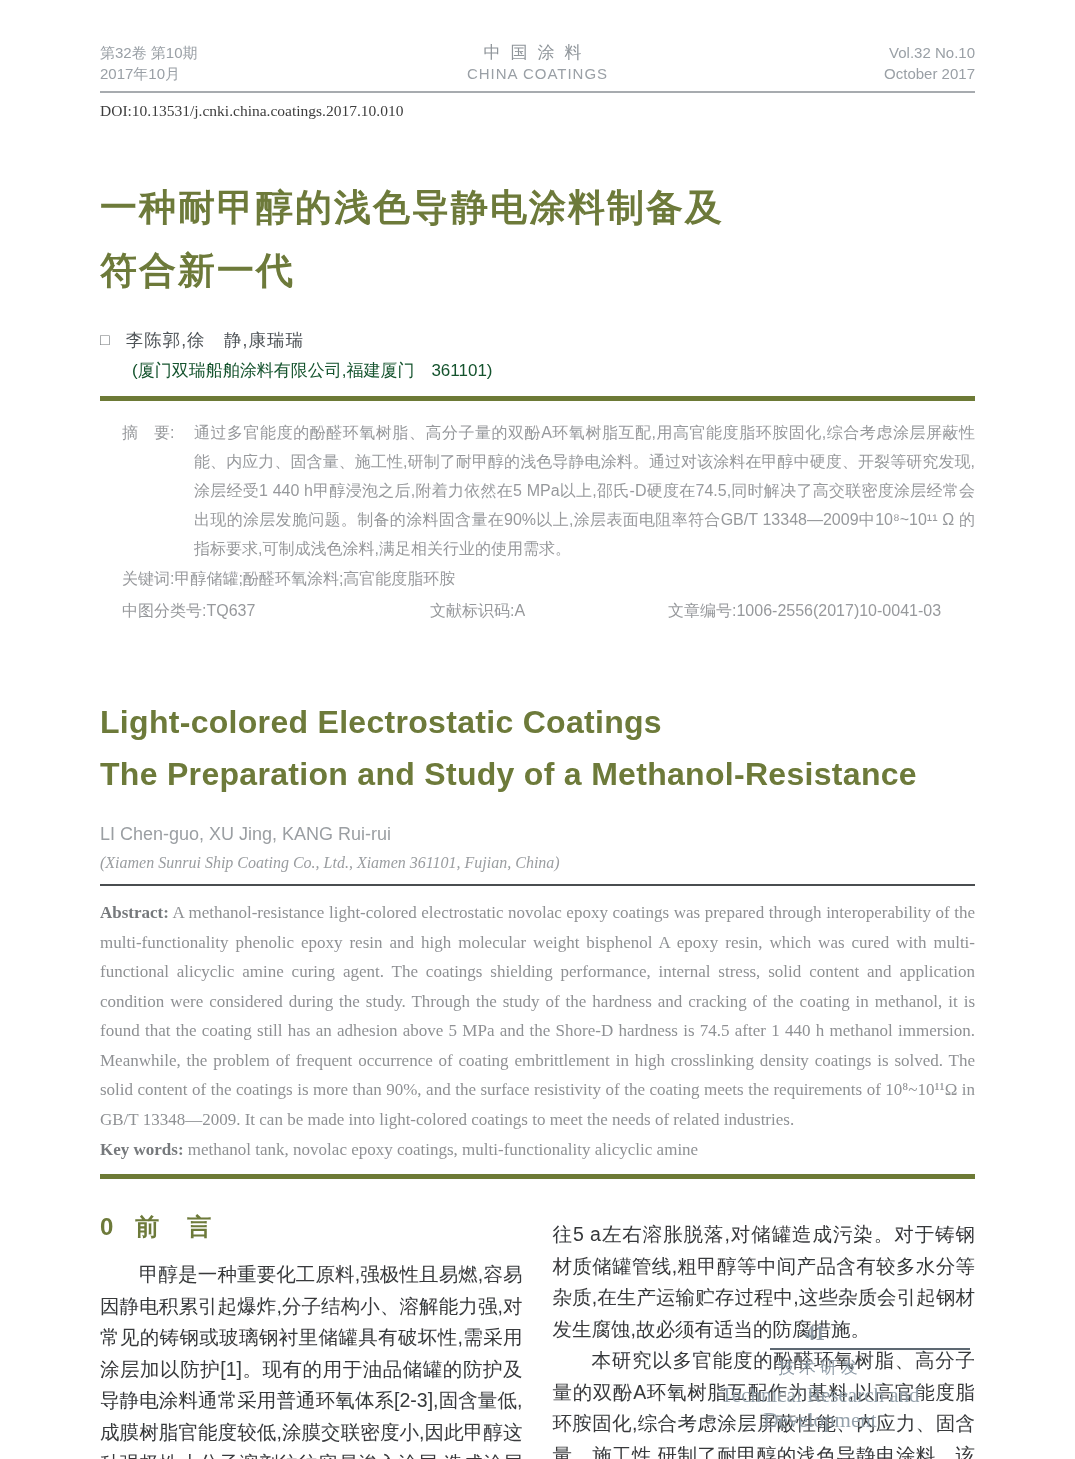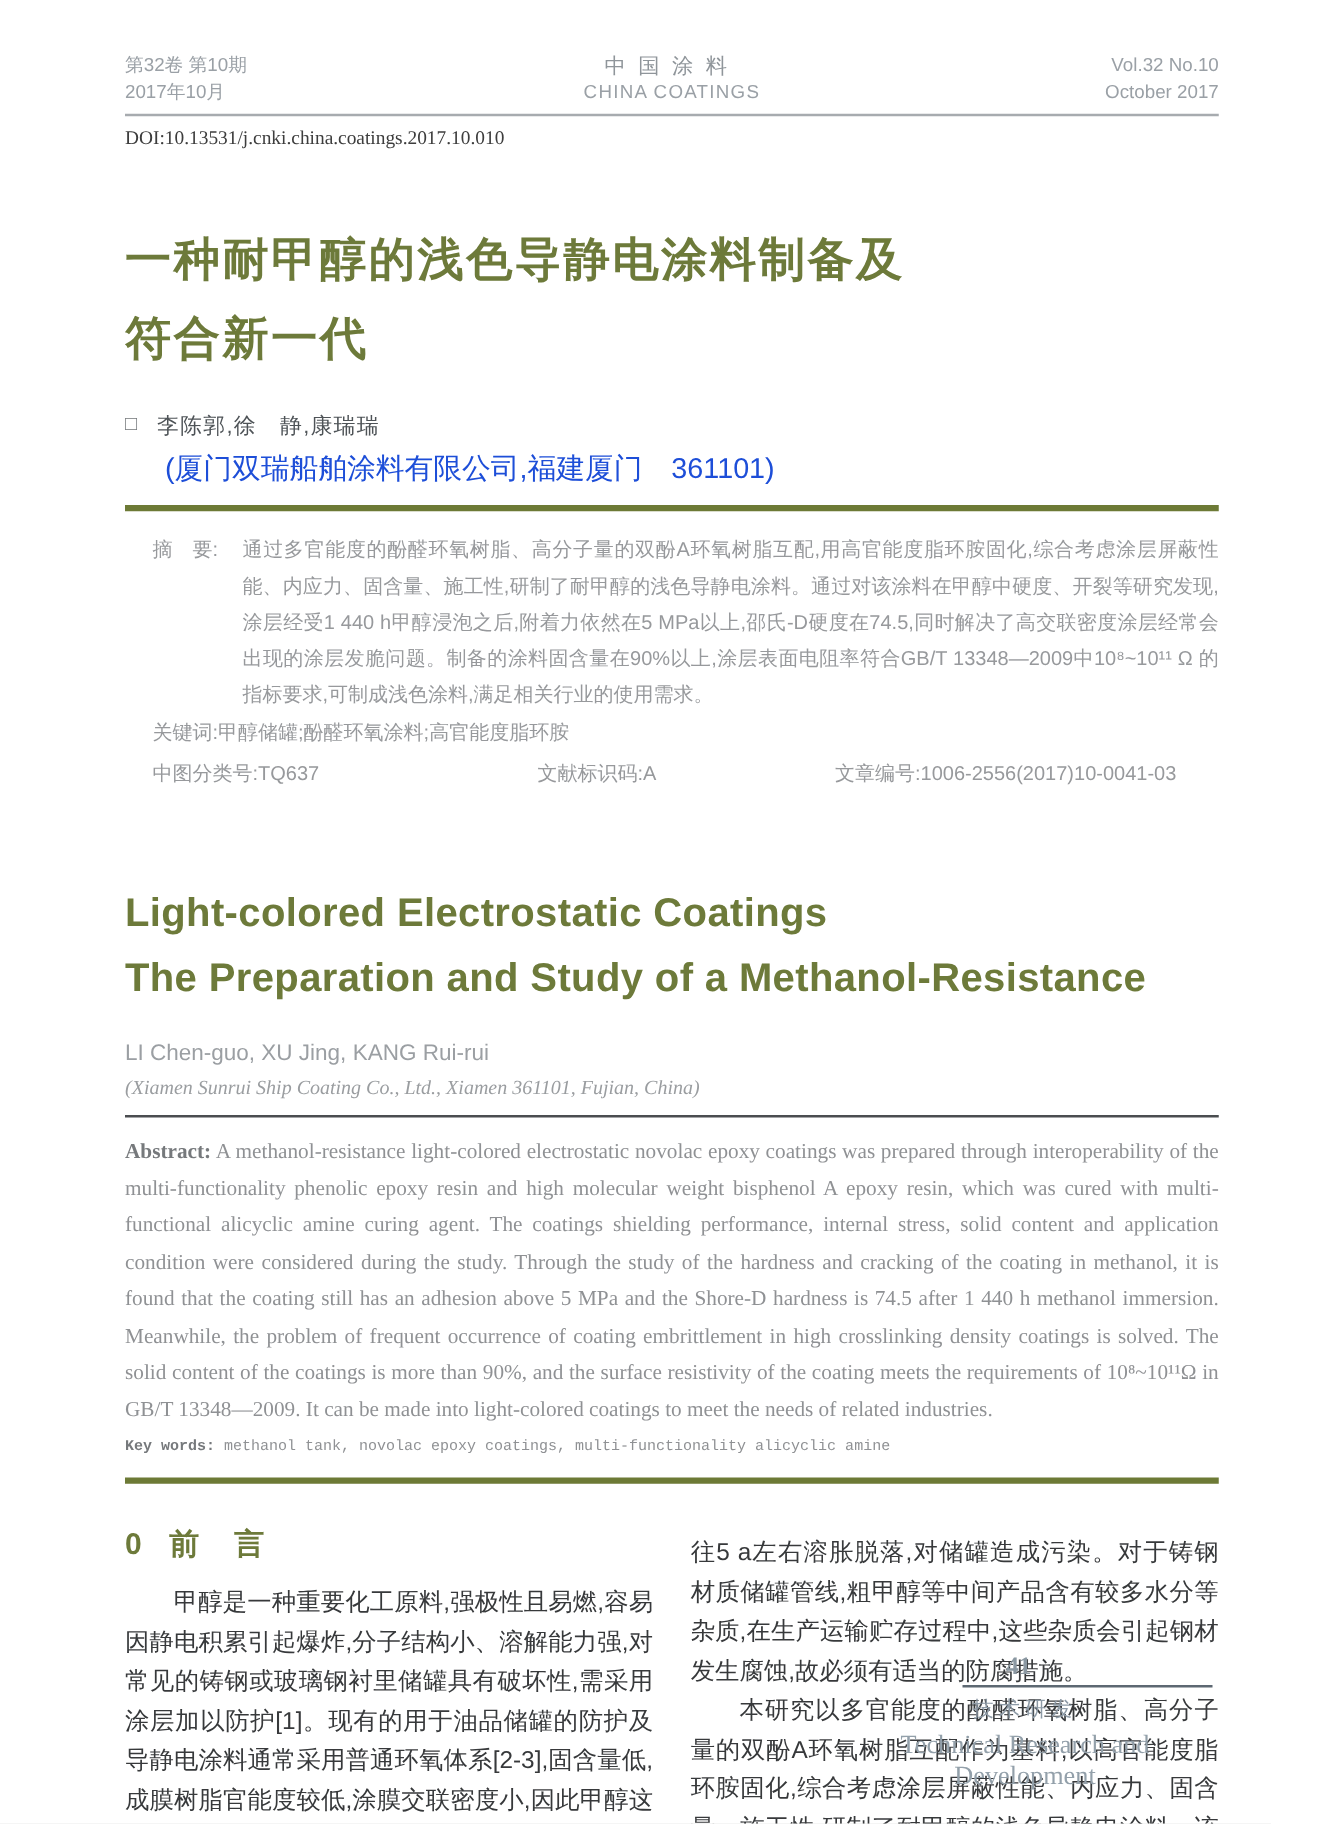--- a/index.html
+++ b/index.html
@@ -22,21 +22,21 @@
   .jname-cn{font-size:17px;letter-spacing:10px;color:#8f959a;}
   .jname-en{letter-spacing:1px;}
   .header-rule{border:none;border-top:2px solid #a7abaf;margin:7px 0 0 0;}
   .doi{font-family:"Liberation Serif",serif;font-size:15.5px;color:#3d3d3d;margin-top:9px;}
   
   .title-cn{margin-top:56px;color:#6d7a3a;font-weight:bold;
     font-size:37px;line-height:63px;letter-spacing:2px;}
   .authors-row{margin-top:26px;display:flex;align-items:center;color:#4e5357;}
   .author-marker{display:inline-block;color:#73777a;font-size:16px;margin-right:16px;}
   .authors-cn{font-size:17.5px;letter-spacing:1px;}
-  .affil-cn{margin-top:7px;padding-left:32px;font-size:23px;color:#1d4ed8;}
+  .affil-cn{margin-top:7px;padding-left:32px;font-size:17px;color:#14532d;}
   .olive-rule{border:none;border-top:5px solid #6d7a36;margin:14px 0 0 0;}
   
   .abs-cn{margin-top:17px;display:flex;color:#97999c;font-size:16px;line-height:29px;
     padding-left:22px;}
   .abs-cn .label{flex:none;width:72px;}
   .abs-cn .text{flex:1;text-align:justify;}
   .kw-cn{margin-top:1px;padding-left:22px;color:#97999c;font-size:16px;line-height:29px;}
   .meta-row{margin-top:8px;padding-left:22px;display:flex;color:#97999c;font-size:16px;}
   .meta-row .m1{width:308px;}
   .meta-row .m2{width:238px;}
@@ -44,21 +44,21 @@
   .title-en{margin-top:74px;color:#6d7a3a;font-weight:bold;
     font-size:32px;line-height:52px;letter-spacing:0.3px;}
   .authors-en{margin-top:24px;color:#9b9fa3;font-size:18px;}
   .affil-en{margin-top:9px;font-family:"Liberation Serif",serif;font-style:italic;
     font-size:16px;color:#9a9da0;}
   .dark-rule{border:none;border-top:2px solid #4a4d50;margin:12px 0 0 0;}
   
   .abs-en{margin-top:12px;font-family:"Liberation Serif",serif;font-size:17px;
     line-height:29.5px;color:#8f9194;text-align:justify;}
   .abs-en .b, .kw-en .b{font-weight:bold;color:#76797c;}
-  .kw-en{margin-top:1px;font-family:Liberation Mono, monospace;font-size:12px;
+  .kw-en{margin-top:1px;font-family:Liberation Serif, serif;font-size:17px;
     line-height:29px;color:#8f9194;}
   .olive-rule2{border:none;border-top:5px solid #6d7a36;margin:10px 0 0 0;}
   
   .columns{margin-top:32px;display:flex;gap:30px;}
   .col{flex:1;min-width:0;}
   .sec-head{color:#6d7a3a;font-weight:bold;font-size:24px;letter-spacing:2px;margin-bottom:16px;}
   .sec-head .no{margin-right:20px;}
   .body-cn{font-size:19.5px;line-height:31.5px;color:#37393b;text-align:justify;}
   .body-cn p{margin:0;text-indent:2em;}
   .col-r{padding-top:8px;}

